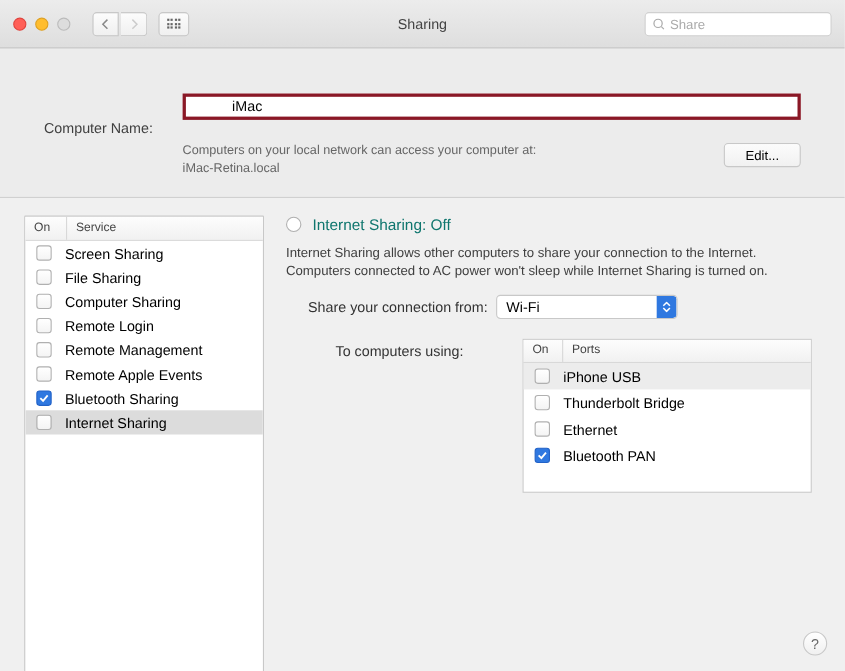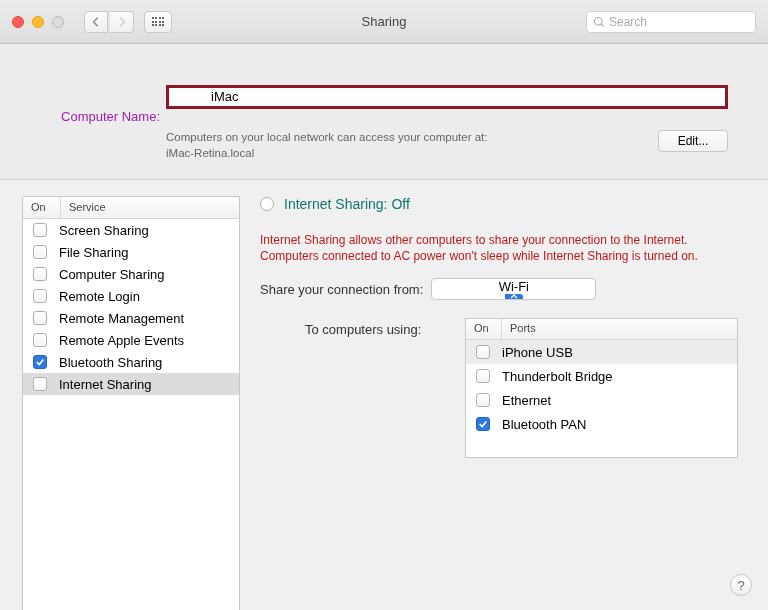--- a/index.html
+++ b/index.html
@@ -17,21 +17,21 @@
     .nav-btn:last-child { border-radius: 0 4px 4px 0; border-left: none; }
     .grid-btn { width: 28px; height: 22px; background: linear-gradient(#fcfcfc,#f0f0f0); border: 1px solid #c8c8c8; border-radius: 4px; margin-left: 10px; display: flex; align-items: center; justify-content: center; }
     .grid-icon { display: grid; grid-template-columns: repeat(4,2px); grid-template-rows: repeat(3,2px); gap: 1.5px; }
     .grid-icon span { background: #666; }
     .title-text { position: absolute; left: 50%; transform: translateX(-50%); font-size: 13px; color: #444; }
     .search-field { margin-left: auto; width: 170px; height: 22px; background: #fff; border: 1px solid #d0d0d0; border-radius: 4px; display: flex; align-items: center; padding: 0 6px; gap: 4px; font-size: 12px; color: #aaa; }
     .search-field svg { width: 12px; height: 12px; }
     
     .top-panel { background: #ececec; padding: 25px 40px 18px 40px; border-bottom: 1px solid #d0d0d0; }
     .name-row { display: flex; align-items: center; gap: 6px; }
-    .name-label { font-size: 13px; color: #a21caf; width: 120px; text-align: right; margin-top: 40px; }
+    .name-label { font-size: 13px; color: #404040; width: 120px; text-align: left; margin-top: 40px; }
     .name-input-wrap { flex: 1; border: 3px solid #8a1826; background: #fff; height: 24px; display: flex; align-items: center; padding: 0 6px; position: relative; }
     .name-input-wrap input { border: none; outline: none; font-size: 13px; width: 100%; background: transparent; margin-left: 36px; }
     .desc-row { display: flex; margin-top: 6px; }
     .desc-spacer { width: 126px; }
     .desc-text { font-size: 11.5px; color: #666; line-height: 1.35; flex: 1; }
     .edit-btn { width: 70px; height: 22px; background: linear-gradient(#fcfcfc,#f1f1f1); border: 1px solid #c8c8c8; border-radius: 4px; font-size: 12px; margin-left: 12px; }
     
     .main-area { display: flex; padding: 16px 20px 20px 22px; gap: 16px; height: calc(610px - 44px - 112px); background: #f0f0f0; }
     
     .service-list { width: 218px; background: #fff; border: 1px solid #c8c8c8; border-radius: 1px; overflow: hidden; display: flex; flex-direction: column; }
@@ -43,29 +43,29 @@
     .service-row.selected { background: #dcdcdc; }
     .checkbox { width: 14px; height: 14px; border: 1px solid #b0b0b0; border-radius: 3px; background: linear-gradient(#fff,#f4f4f4); display: inline-flex; align-items: center; justify-content: center; flex-shrink: 0; margin-left: 2px; }
     .checkbox.checked { background: #2f78e0; border-color: #2262c7; }
     .checkbox.checked svg { display: block; }
     .checkbox svg { display: none; width: 10px; height: 10px; }
     
     .detail-panel { flex: 1; padding: 0 10px 0 4px; }
     .detail-title-row { display: flex; align-items: center; gap: 10px; }
     .radio-off { width: 14px; height: 14px; border: 1px solid #b0b0b0; border-radius: 50%; background: #fff; }
     .detail-title { font-size: 14px; color: #0f766e; }
-    .detail-desc { font-size: 12px; color: #b91c1c; margin-top: 20px; line-height: 1.35; }
+    .detail-desc { font-size: 12px; color: #404040; margin-top: 10px; line-height: 1.35; }
     
     .share-from-row { display: flex; align-items: center; margin-top: 14px; gap: 8px; }
-    .share-from-label { font-size: 13px; color: #333; }
-    .select-wrap { width: 165px; height: 22px; border: 1px solid #c8c8c8; border-radius: 4px; display: flex; align-items: center; background: #fff; overflow: hidden; flex-direction: column; }
+    .share-from-label { font-size: 13px; color: #333; margin-left: 20px; }
+    .select-wrap { width: 165px; height: 22px; border: 1px solid #c8c8c8; border-radius: 4px; display: flex; align-items: center; background: #fff; overflow: hidden; }
     .select-wrap span { padding: 0 8px; font-size: 13px; flex: 1; }
     .select-arrows { width: 18px; height: 100%; background: #2f78e0; display: flex; flex-direction: column; align-items: center; justify-content: center; color: #fff; font-size: 7px; line-height: 6px; border-top-right-radius: 3px; border-bottom-right-radius: 3px; }
     
-    .computers-row { display: flex; margin-top: 18px; }
+    .computers-row { display: flex; margin-top: 18px; gap: 10px; }
     .computers-label { font-size: 13px; color: #333; margin-left: 45px; width: 160px; text-align: left; padding-top: 4px; }
     .ports-list { flex: 1; border: 1px solid #c8c8c8; background: #fff; height: 140px; }
     .ports-header { display: flex; background: linear-gradient(#fdfdfd,#f1f1f1); border-bottom: 1px solid #d8d8d8; height: 21px; font-size: 11px; color: #444; }
     .ports-header .p-on { width: 36px; padding: 3px 8px; border-right: 1px solid #d8d8d8; }
     .ports-header .p-ports { padding: 3px 8px; }
     .port-row { display: flex; align-items: center; height: 24px; padding: 0 8px; gap: 12px; font-size: 13px; }
     .port-row:first-child { background: #ececec; }
     
     .help-btn { position: absolute; bottom: 14px; right: 16px; width: 22px; height: 22px; border-radius: 50%; background: linear-gradient(#fff,#f0f0f0); border: 1px solid #c8c8c8; display: flex; align-items: center; justify-content: center; font-size: 13px; color: #666; }
     body { position: relative; }
@@ -106,21 +106,21 @@
         <span></span>
         <span></span>
       </span>
   </div>
   <div class="title-text">Sharing</div>
   <div class="search-field">
     <svg viewBox="0 0 16 16">
         <circle cx="7" cy="7" r="5" stroke="#aaa" stroke-width="1.5" fill="none"></circle>
         <line x1="11" y1="11" x2="14" y2="14" stroke="#aaa" stroke-width="1.5"></line>
       </svg>
-    <span>Search</span>
+    <span>Share</span>
   </div>
 </div>
 
 <div class="top-panel">
   <div class="name-row">
     <div class="name-label">Computer Name:</div>
     <div class="name-input-wrap">
       <input type="text" value="iMac" style="">
     </div>
   </div>

